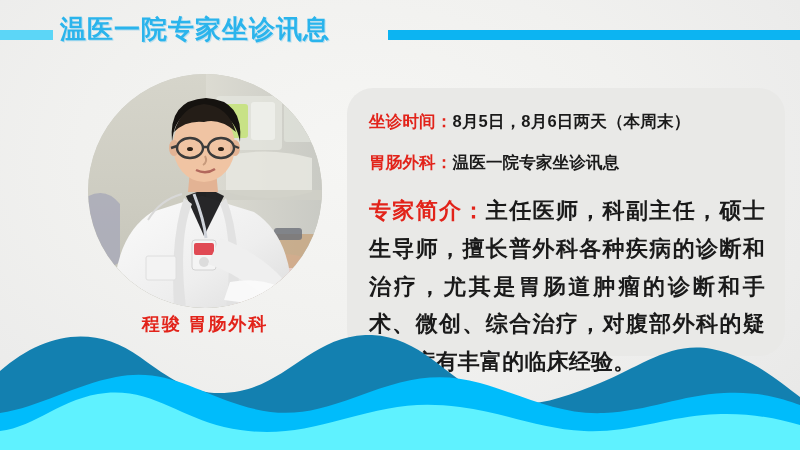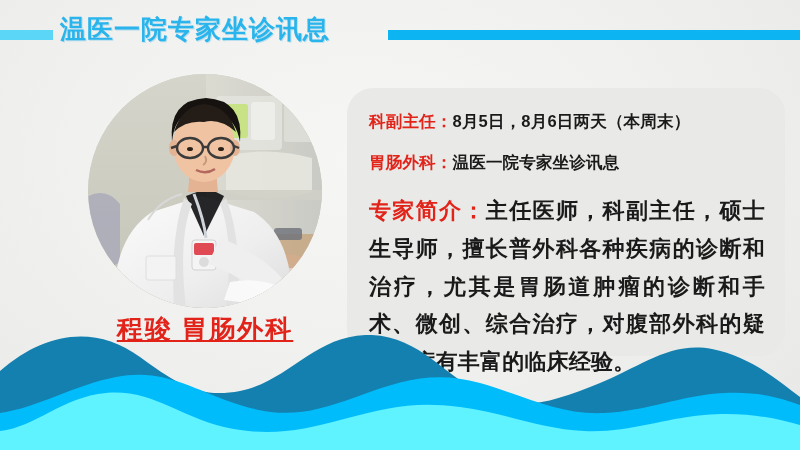--- a/index.html
+++ b/index.html
@@ -71,25 +71,24 @@
   .photo-svg { display: block; width: 234px; height: 234px; }
 
   .doctor-name {
     position: absolute;
     left: 60px;
     top: 312px;
     width: 290px;
     text-align: center;
     font-family: "Liberation Serif", "DejaVu Serif", serif;
     font-weight: bold;
-    font-size: 26px;
+    font-size: 18px;
     color: #e2231a;
     letter-spacing: 2px;
     white-space: nowrap;
-    text-decoration: underline;
   }
 
   
   .info-panel {
     position: absolute;
     left: 347px;
     top: 88px;
     width: 438px;
     height: 268px;
     background: #e9e9e7;
@@ -223,21 +222,21 @@
         <rect x="0" y="0" width="234" height="234" fill="none"></rect>
       </g>
     </svg>
   </div>
 
   <div class="doctor-name">程骏  胃肠外科</div>
 
   <div class="info-panel">
 
     <div class="info-line">
-      <span class="lbl">科副主任：</span><span>8月5日，8月6日两天（本周末）</span>
+      <span class="lbl">坐诊时间：</span><span>8月5日，8月6日两天（本周末）</span>
     </div>
 
     <div class="info-line">
       <span class="lbl">胃肠外科：</span><span>温医一院专家坐诊讯息</span>
     </div>
 
     <div class="bio">
       <span class="lbl">专家简介：</span><span>主任医师，科副主任，硕士生导师，擅长普外科各种疾病的诊断和治疗，尤其是胃肠道肿瘤的诊断和手术、微创、综合治疗，对腹部外科的疑难杂症有丰富的临床经验。</span>
     </div>
 

